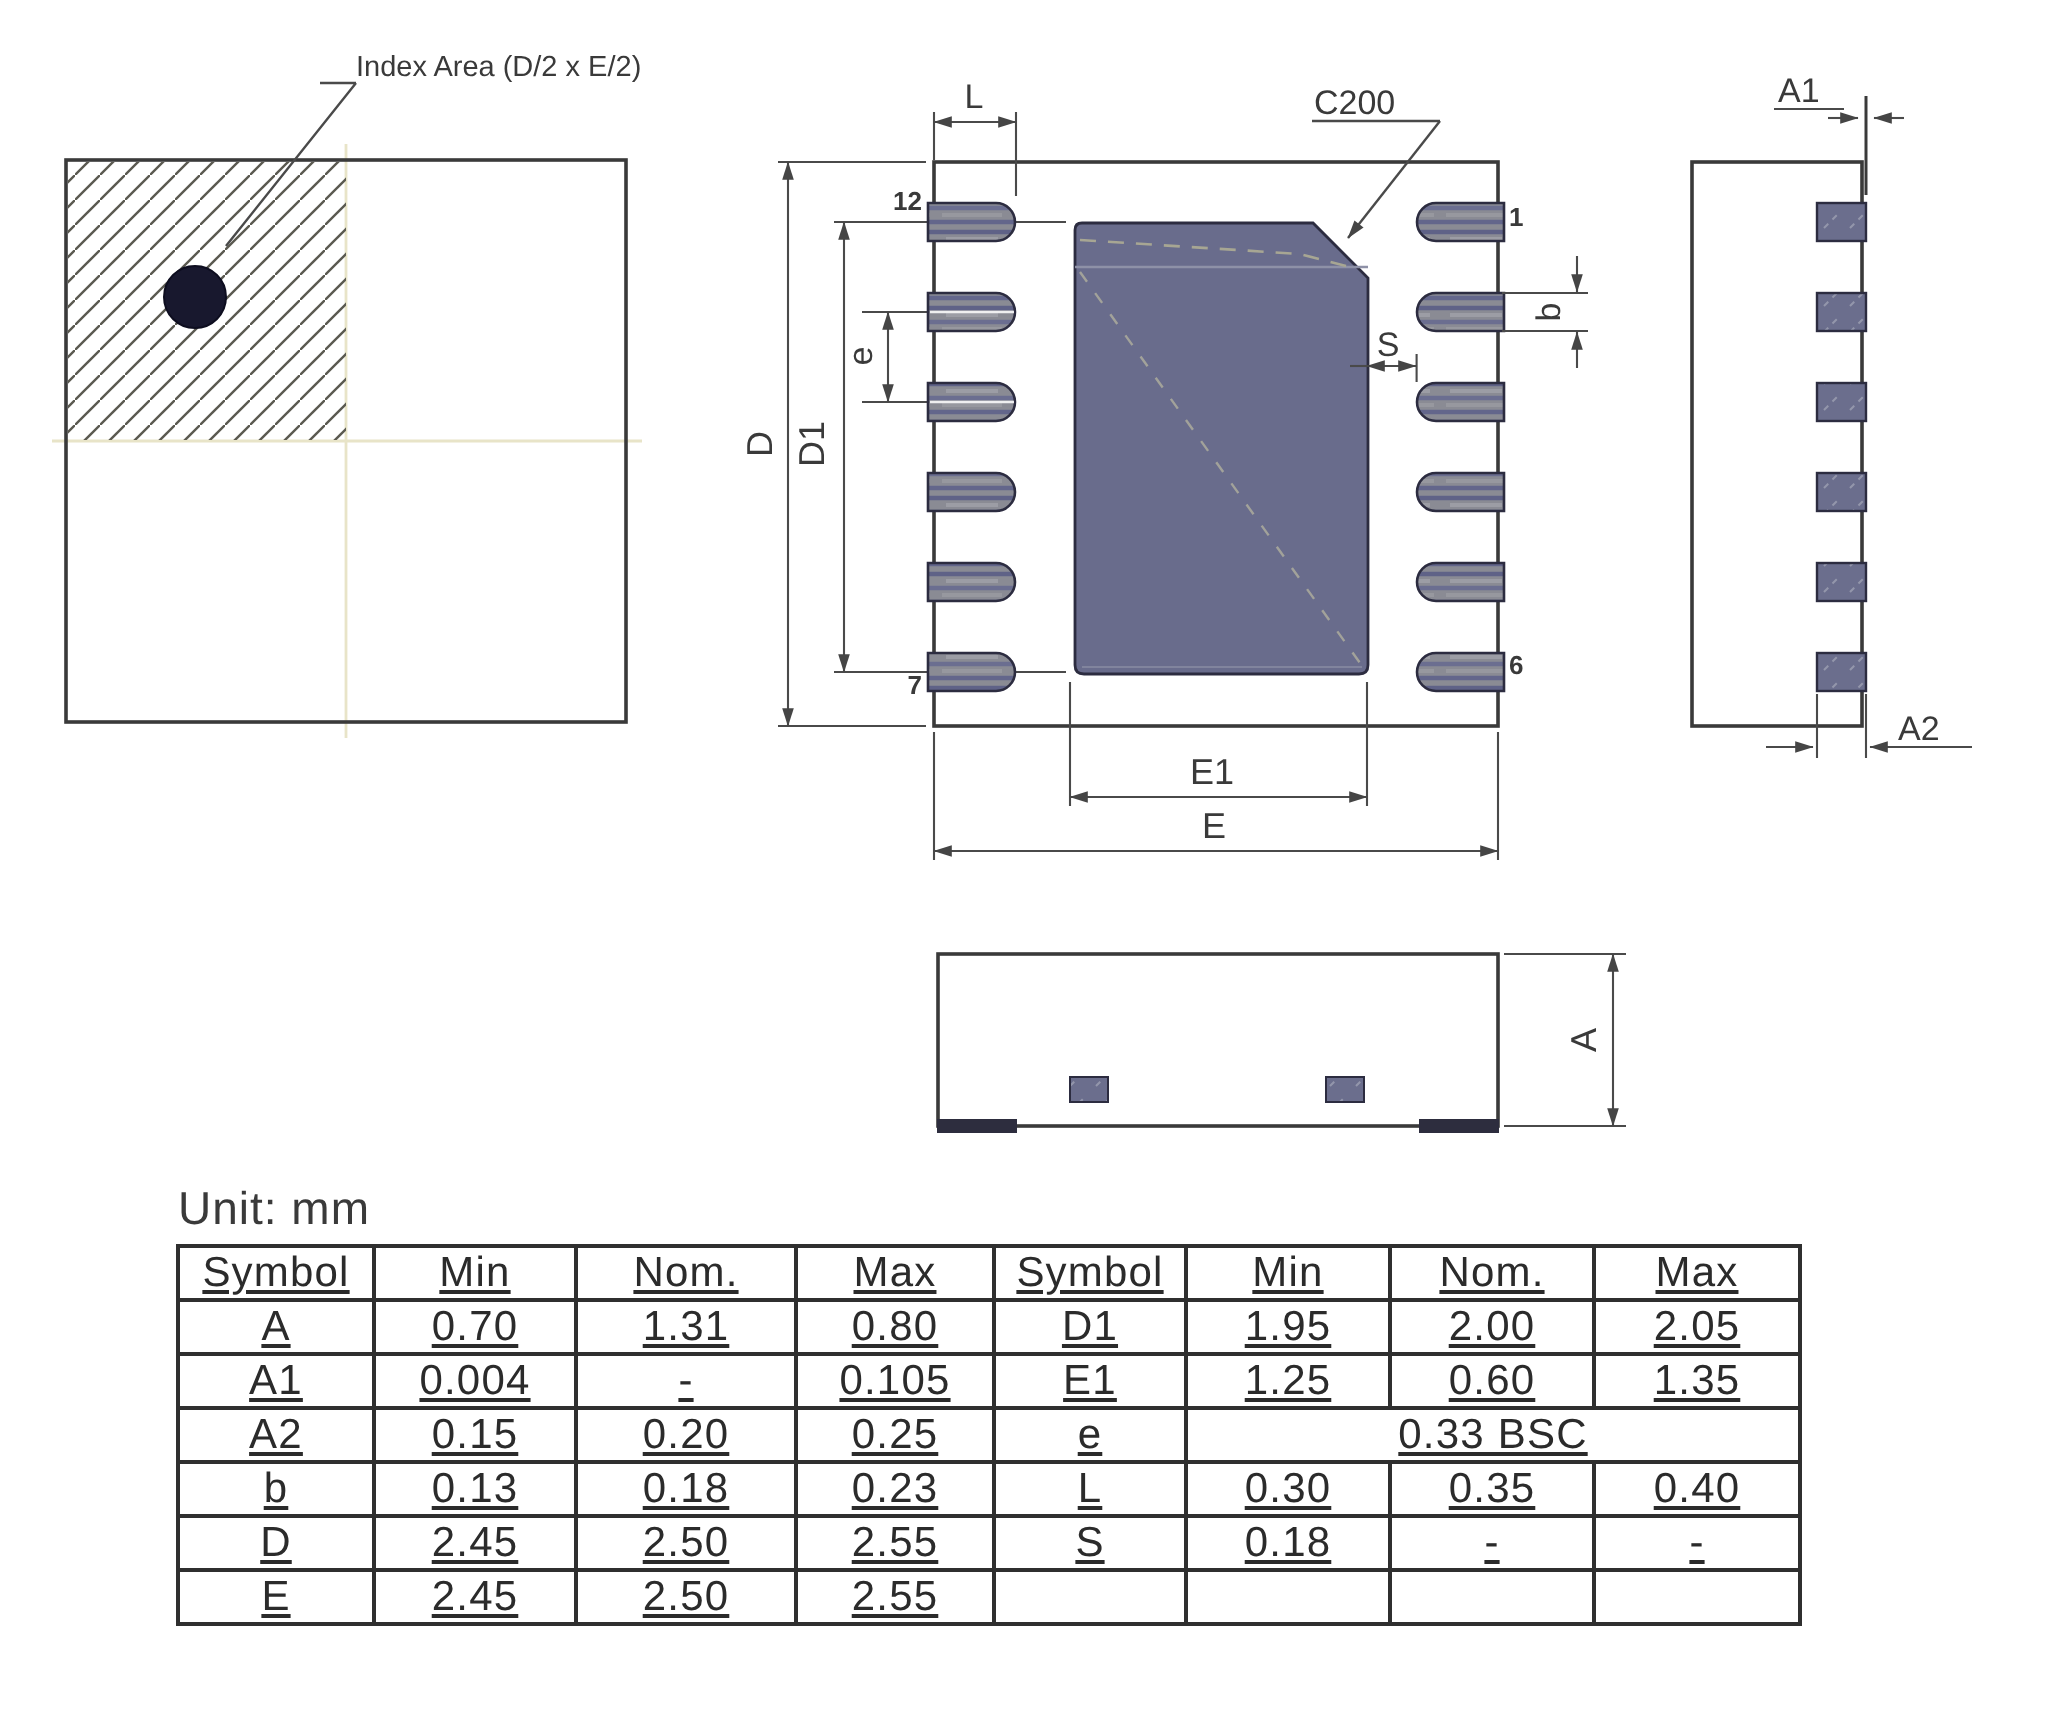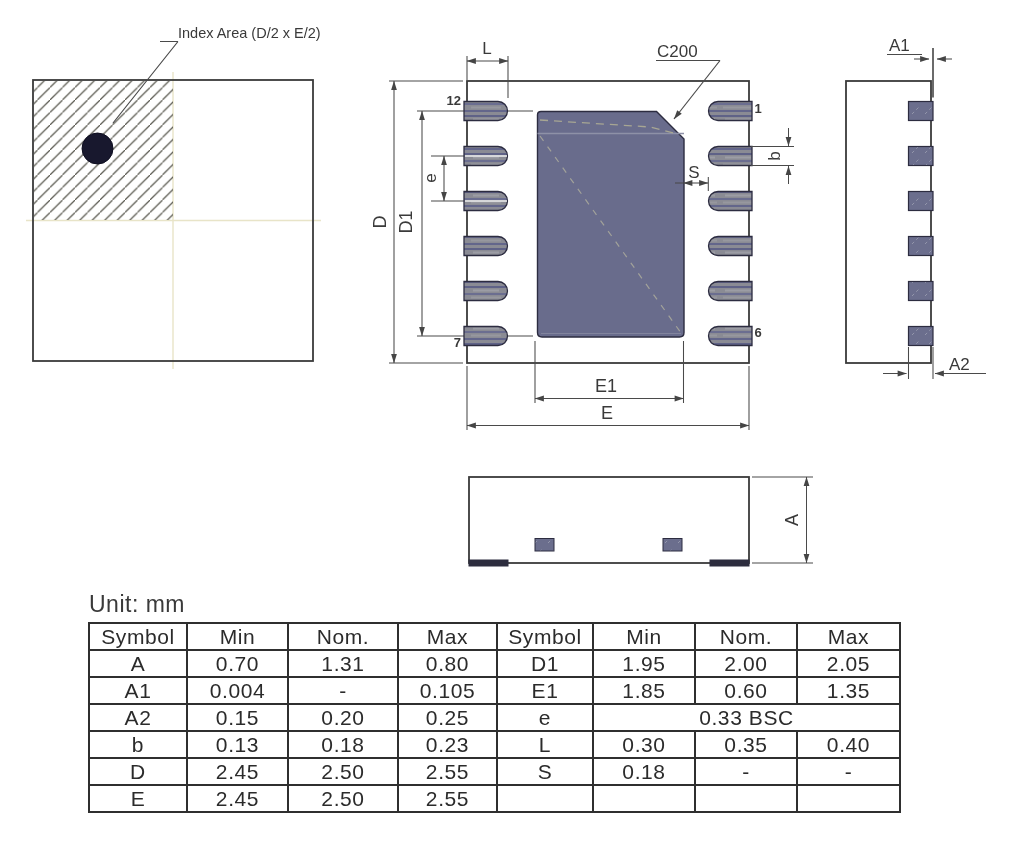--- a/index.html
+++ b/index.html
@@ -13,21 +13,21 @@
     font-size:23px;letter-spacing:.5px;color:#3a3a3a;white-space:nowrap;text-align:right;
   }
   table.dims{
     position:absolute;left:88px;top:622px;width:813px;
     border-collapse:collapse;table-layout:fixed;
     font-family:"Liberation Sans",sans-serif;font-size:21px;line-height:1;
     letter-spacing:.6px;color:#2b2b2b;
   }
   table.dims td,table.dims th{
     border:2px solid #2f2f2f;text-align:center;vertical-align:middle;
-    height:25px;padding:0;font-weight:400;white-space:nowrap;overflow:hidden;
+    height:25px;padding:0;font-weight:400;white-space:nowrap;overflow:hidden;text-decoration:underline;
   }
   svg text{font-family:"Liberation Sans",sans-serif;fill:#3a3a3a;}
 </style>
 </head>
 <body>
 
 <svg id="drawing" width="1027" height="580" viewBox="0 0 1027 580">
   <defs>
     <marker id="arr" markerUnits="userSpaceOnUse" markerWidth="10" markerHeight="7" refX="9.3" refY="3.5" orient="auto-start-reverse">
       <path d="M0.4,0.6 L9.6,3.5 L0.4,6.4 Z" fill="#454545"></path>
@@ -225,21 +225,21 @@
       <td>1.95</td>
       <td>2.00</td>
       <td>2.05</td>
     </tr>
     <tr>
       <td>A1</td>
       <td>0.004</td>
       <td>-</td>
       <td>0.105</td>
       <td>E1</td>
-      <td>1.85</td>
+      <td>1.25</td>
       <td>0.60</td>
       <td>1.35</td>
     </tr>
     <tr>
       <td>A2</td>
       <td>0.15</td>
       <td>0.20</td>
       <td>0.25</td>
       <td>e</td>
       <td colspan="3">0.33 BSC</td>

